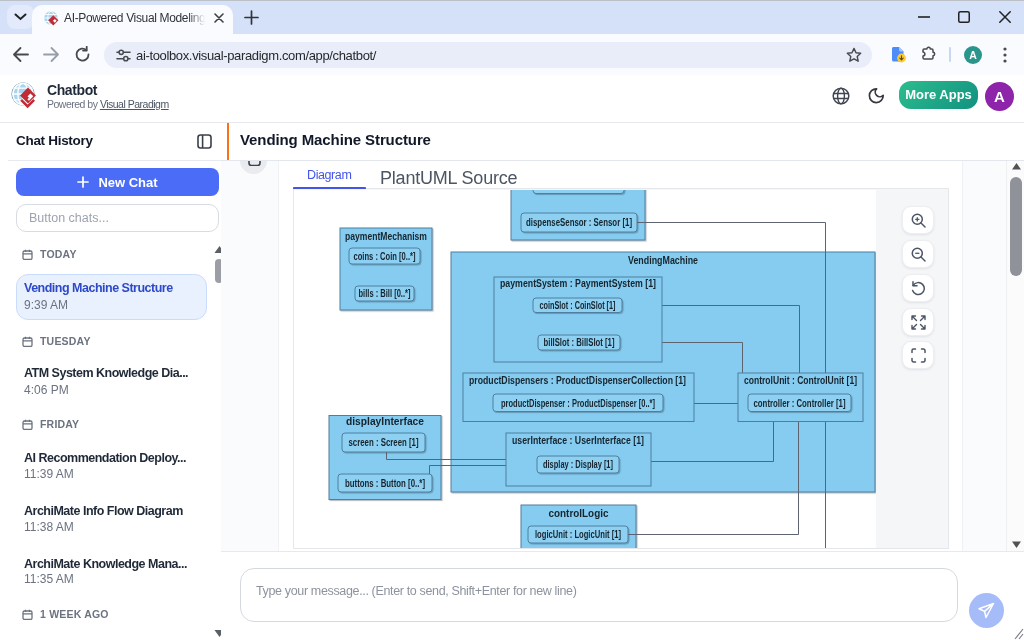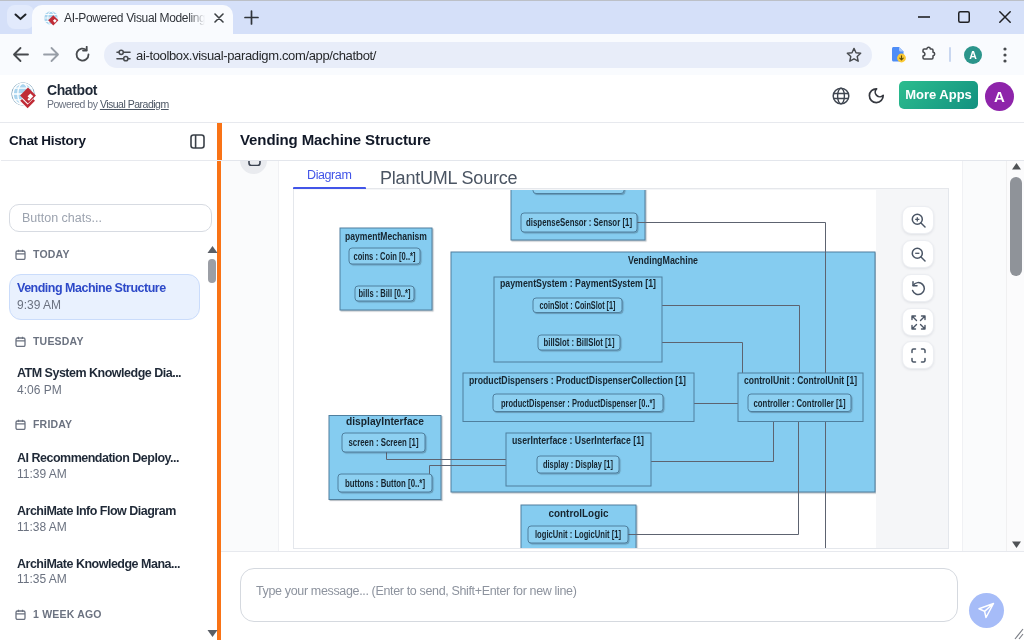--- a/index.html
+++ b/index.html
@@ -13,24 +13,24 @@
 #tabsearch { left:7px; top:5px; width:27px; height:24px; background:#e2eafc; border-radius:8px; }
 #activetab { left:32px; top:5px; width:201px; height:29px; background:#f9fbfe; border-radius:10px 10px 0 0; }
 #tabtitle { left:64px; top:11px; font-size:12px; letter-spacing:-0.35px; color:#30343a; width:141px; overflow:hidden; white-space:nowrap; -webkit-mask-image:linear-gradient(90deg,#000 88%,transparent); }
 #toolbar { left:0; top:34px; width:1024px; height:41px; background:#f9fbfe; }
 #addrpill { left:104px; top:42px; width:768px; height:26px; background:#e8edf9; border-radius:13px; }
 #url { left:136px; top:48px; font-size:13px; letter-spacing:-0.35px; color:#26282b; }
 
 #appheader { left:0; top:75px; width:1024px; height:48px; background:#fff; border-bottom:1px solid #e7e9ee; }
 #apptitle { left:47px; top:82px; font-size:14px; letter-spacing:-0.4px; font-weight:bold; color:#1f2937; }
 #appsub { left:47px; top:98px; font-size:10.5px; letter-spacing:-0.5px; color:#6b7280; }
-#moreapps { left:899px; top:81px; width:79px; height:28px; border-radius:5px; background:linear-gradient(135deg,#2cbd8e,#129180); color:#fff; font-size:13px; font-weight:bold; text-align:center; line-height:28px; }
+#moreapps { left:899px; top:81px; width:79px; height:28px; border-radius:12px; background:linear-gradient(135deg,#2cbd8e,#129180); color:#fff; font-size:13px; font-weight:bold; text-align:center; line-height:28px; }
 #useravatar { left:985px; top:82px; width:29px; height:29px; border-radius:50%; background:#8e24aa; color:#fff; font-size:15px; font-weight:bold; text-align:center; line-height:29px; }
 
-#sidebar { left:1px; top:123px; width:221px; height:517px; background:#fff; border-right:5px solid #f97316; }
+#sidebar { left:8px; top:123px; width:221px; height:517px; background:#fff; border-right:2px solid #f97316; }
 #sbheader { left:0; top:0; width:220px; height:38px; border-bottom:1px solid #e7e9ee; }
 #sbtitle { left:8px; top:10px; font-size:13.5px; letter-spacing:-0.3px; font-weight:bold; color:#111827; }
 #newchat { left:8px; top:45px; width:203px; height:28px; background:#4a6cf7; border-radius:8px; color:#fff; }
 #newchat-inner { width:100%; height:100%; display:flex; align-items:center; justify-content:center; gap:9px; font-size:13px; font-weight:bold; }
 #searchbox { left:8px; top:81px; width:203px; height:28px; border:1px solid #d7dbe2; border-radius:10px; background:#fff; font-size:12.5px; color:#9ca3af; line-height:26px; padding-left:12px; }
 .sechead { font-size:10.5px; font-weight:bold; color:#6b7280; letter-spacing:0.2px; height:11px; line-height:11px; display:flex; align-items:center; gap:7px; }
 .chattitle { font-size:12.5px; letter-spacing:-0.5px; font-weight:bold; color:#1f2937; white-space:nowrap; height:15px; line-height:15px; }
 .chattime { font-size:12px; color:#6b7280; height:13px; line-height:13px; }
 #selitem { left:8px; top:151px; width:191px; height:46px; background:#e9f1fe; border:1px solid #cadcfb; border-radius:12px; }
 
@@ -217,20 +217,28 @@
 
   <div class="abs" id="sidebar">
     <div class="abs" id="sbheader"></div>
     <div class="abs" id="sbtitle">Chat History</div>
 
     <div class="abs" style="left:189px;top:11px;">
         <svg width="15" height="15">
           <rect x="1" y="1" width="13" height="13" rx="2.5" fill="none" stroke="#3a4048" stroke-width="1.6"></rect>
           <path d="M5.6 1 V14" stroke="#3a4048" stroke-width="1.6"></path>
         </svg>
+      </div>
+    <div class="abs" id="newchat">
+        <div id="newchat-inner">
+          <svg width="12" height="12">
+            <path d="M6 1 V11 M1 6 H11" stroke="#fff" stroke-width="1.7" stroke-linecap="round"></path>
+          </svg>
+          <span>New Chat</span>
+        </div>
       </div>
     <div class="abs" id="searchbox">Button chats...</div>
 
     <div class="abs sechead" style="left:14px;top:126px;"><svg width="11" height="11">
           <rect x="1" y="2" width="9" height="8.5" rx="1.5" fill="none" stroke="#6b7280" stroke-width="1.3"></rect>
           <path d="M3.5 0.7 V3 M7.5 0.7 V3 M1 4.8 H10" stroke="#6b7280" stroke-width="1.2"></path>
         </svg>TODAY</div>
     <div class="abs" id="selitem"></div>
     <div class="abs chattitle" style="left:16px;top:158px;color:#2d49c8;">Vending Machine Structure</div>
     <div class="abs chattime" style="left:16px;top:176px;">9:39 AM</div>

